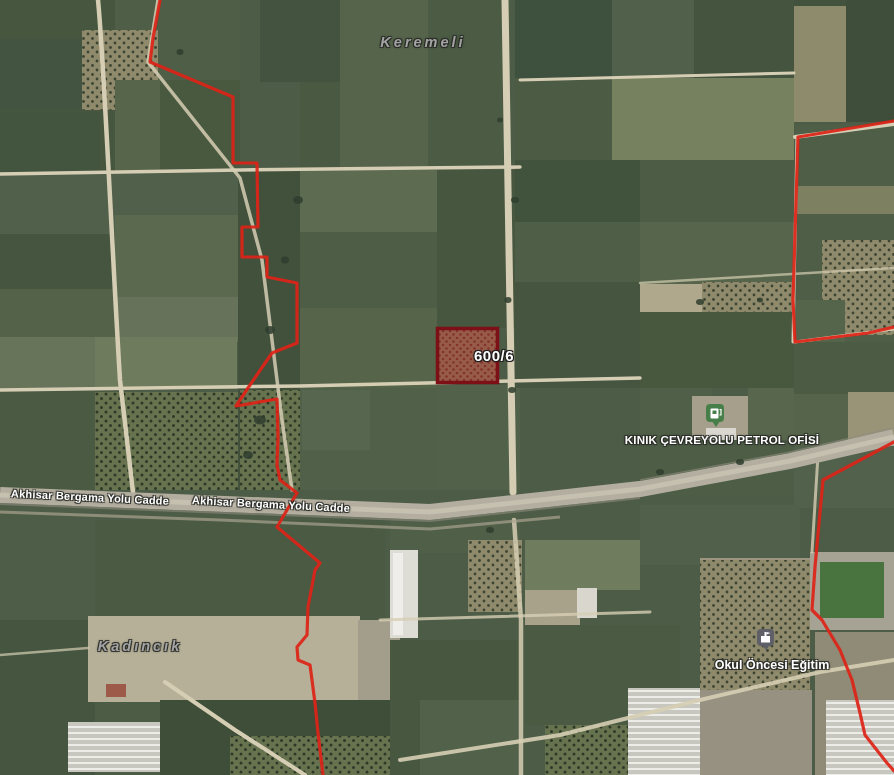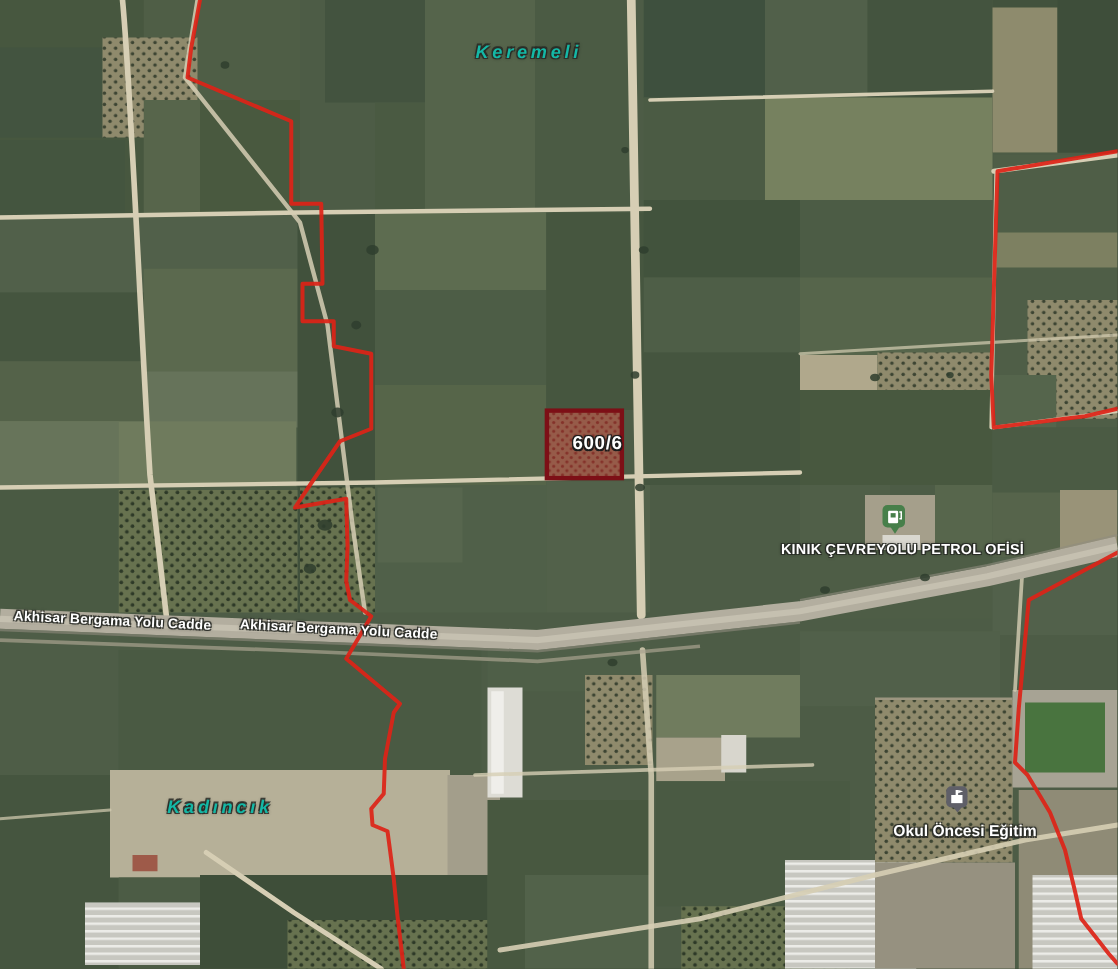--- a/index.html
+++ b/index.html
@@ -19,21 +19,21 @@
     pointer-events:none;
     text-shadow:-1px -1px 0 rgba(40,42,38,.85), 1px -1px 0 rgba(40,42,38,.85),
                 -1px 1px 0 rgba(40,42,38,.85), 1px 1px 0 rgba(40,42,38,.85),
                  0 0 3px rgba(20,22,18,.8);
   }
   .place-label{
     font-style:italic;
     font-weight:bold;
     font-size:14.5px;
     letter-spacing:3px;
-    color:#14b8a6;
+    color:#a3a3a3;
   }
   .poi-label{font-weight:bold;font-size:11.5px;letter-spacing:.2px;}
   .poi-label.small{font-size:12.5px;letter-spacing:0;}
   .road-label{font-weight:bold;font-size:11px;letter-spacing:.2px;}
   .parcel-no-label{
     font-weight:bold;font-size:15px;letter-spacing:.5px;
     text-shadow:-1px -1px 0 #1d1d1d,1px -1px 0 #1d1d1d,-1px 1px 0 #1d1d1d,1px 1px 0 #1d1d1d,0 0 2px #000;
   }
 </style>
 </head>
@@ -236,24 +236,24 @@
     <polygon points="762,645 770,645 766,650" fill="#5f5f68"></polygon>
     <rect x="757" y="629" width="17" height="17" rx="4" fill="#5f5f68"></rect>
     <rect x="761" y="636" width="9" height="6.5" fill="#ffffff"></rect>
     <rect x="764.5" y="632" width="2" height="4" fill="#ffffff"></rect>
     <polygon points="766.5,632 770.5,633 766.5,634.5" fill="#ffffff"></polygon>
   </g>
 </svg>
 
   <div class="map-label place-label" style="left:423px;top:42px;">Keremeli</div>
 
-  <div class="map-label place-label" style="left:140px;top:646px;margin-left:36px;">Kadıncık</div>
+  <div class="map-label place-label" style="left:140px;top:646px;">Kadıncık</div>
 
   <div class="map-label poi-label" style="left:722px;top:440px;">KINIK ÇEVREYOLU PETROL OFİSİ</div>
 
   <div class="map-label poi-label small" style="left:764px;top:665px;padding-left:16px;">Okul Öncesi Eğitim</div>
 
   <div class="map-label road-label" style="left:90px;top:497px;transform:translate(-50%,-50%) rotate(2.8deg);">Akhisar Bergama Yolu Cadde</div>
 
   <div class="map-label road-label" style="left:271px;top:504px;transform:translate(-50%,-50%) rotate(3deg);">Akhisar Bergama Yolu Cadde</div>
 
-  <div class="map-label parcel-no-label" style="left:478px;top:355px;">600/6</div>
+  <div class="map-label parcel-no-label" style="left:494px;top:355px;">600/6</div>
 </div>
 
 </body></html>

